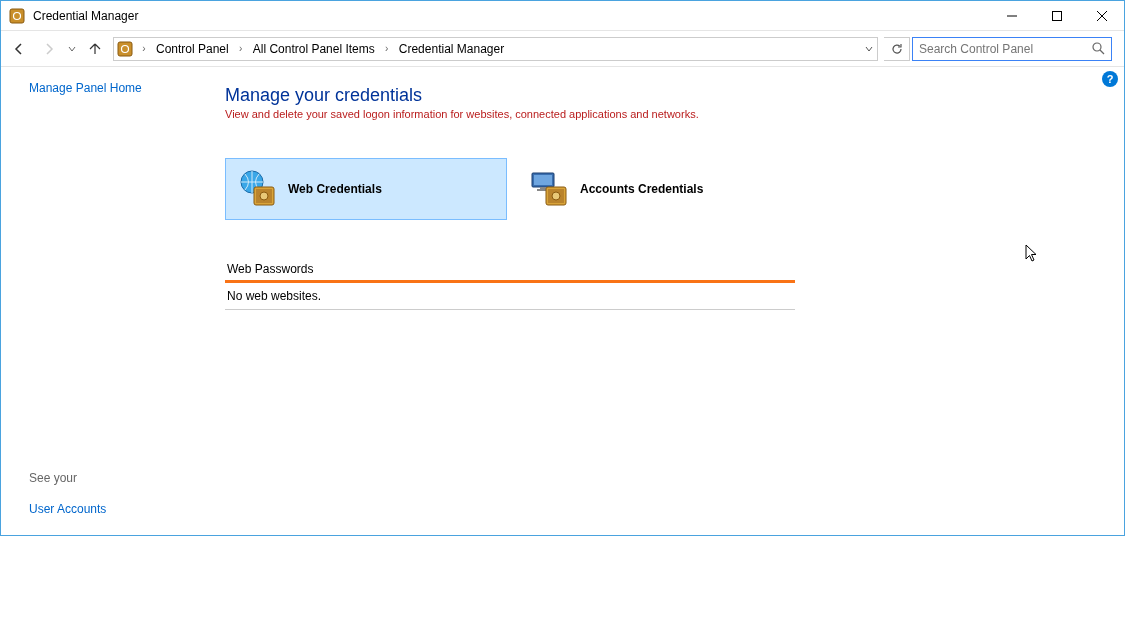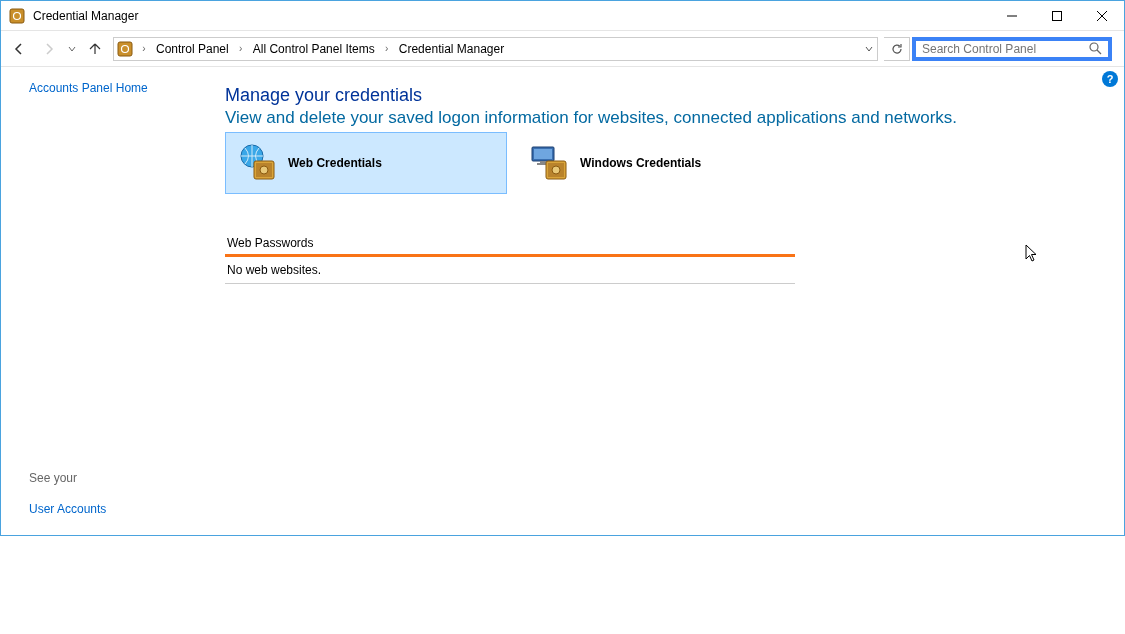--- a/index.html
+++ b/index.html
@@ -14,31 +14,31 @@
 .nav-arrow { width: 28px; height: 28px; display: flex; align-items: center; justify-content: center; color: #666; border-radius: 2px; }
 .nav-arrow.disabled { color: #ccc; }
 .dd-caret { width: 14px; display:flex; align-items:center; justify-content:center; color:#666; }
 .breadcrumb-box { flex: 1; height: 24px; border: 1px solid #ccc; display: flex; align-items: center; margin: 0 4px 0 2px; background: #fff; }
 .breadcrumb-icon { width: 22px; height: 22px; display:flex; align-items:center; justify-content:center; }
 .crumb { display: flex; align-items: center; height: 100%; }
 .crumb .sep { width: 16px; display:flex; justify-content:center; color:#666; font-size:10px; }
 .crumb .lbl { font-size: 12px; padding: 0 4px; color: #000; }
 .refresh-btn { width: 26px; height:24px; border:1px solid #ccc; border-left:none; display:flex; align-items:center; justify-content:center; color:#555; }
 .drop-arrow { width: 18px; height:24px; display:flex; align-items:center; justify-content:center; color:#555; margin-left:auto; border-left:1px solid transparent;}
-.searchbox { width: 200px; height: 24px; border: 4px solid #3b82f6; margin-right: 8px; display: flex; align-items: center; padding: 0 6px; }
+.searchbox { width: 200px; height: 24px; border: 1px solid #3b82f6; margin-right: 8px; display: flex; align-items: center; padding: 0 6px; }
 .searchbox input { border: none; outline: none; flex: 1; font-size: 12px; color: #555; }
 .searchbox .mag { color: #666; }
 .body { flex: 1; display: flex; position: relative; }
 .sidebar { width: 210px; padding: 14px 0 0 28px; display:flex; flex-direction:column; }
 .sidebar a { font-size: 12px; color: #0066cc; text-decoration: none; margin-bottom: 12px; }
 .sidebar .seealso-wrap { margin-top:auto; margin-bottom:18px; }
 .sidebar .seealso { font-size:12px; color:#666; margin-bottom:14px; display:block;}
 .main { flex: 1; padding: 18px 20px 0 14px; position: relative; }
 .main h1 { font-size: 18px; font-weight: 400; color: #003399; margin-bottom: 2px; }
-.main .desc { font-size: 17px; color: #0369a1; margin-bottom: 4px; }
+.main .desc { font-size: 11px; color: #b91c1c; margin-bottom: 38px; }
 .tiles { display: flex; gap: 10px; margin-bottom: 38px; }
 .tile { width: 282px; height: 62px; border: 1px solid transparent; display:flex; align-items:center; padding-left:8px; gap:6px; }
 .tile.selected { background: #cce8ff; border: 1px solid #7abdff; align-items: center; }
 .tile .tile-icon { width: 48px; height:48px; display:flex; align-items:center; justify-content:center; }
 .tile .tile-label { font-size:12px; font-weight:700; color:#000; }
 .section-head { font-size:12px; color:#000; border-bottom:3px solid #f97316; padding:4px 2px; width:570px; }
 .section-body { font-size:12px; color:#000; padding:6px 2px; border-bottom:1px solid #ccc; width:570px; }
 .help-icon { position: absolute; top: 4px; right: 6px; width:16px; height:16px; border-radius:50%; background:#0078d7; color:#fff; font-size:11px; font-weight:700; display:flex; align-items:center; justify-content:center; }
 .cursor { position:absolute; left:814px; top:177px; pointer-events:none; }
 svg { display:block; }
@@ -138,21 +138,21 @@
           </svg>
       </span>
     </div>
   </div>
 
   <div class="body">
 
     <div class="help-icon">?</div>
 
     <div class="sidebar">
-      <a href="#">Accounts Panel Home</a>
+      <a href="#">Manage Panel Home</a>
       <div class="seealso-wrap">
         <span class="seealso">See your</span>
         <a href="#">User Accounts</a>
       </div>
     </div>
 
     <div class="main">
       <h1>Manage your credentials</h1>
       <p class="desc">View and delete your saved logon information for websites, connected applications and networks.</p>
 
@@ -174,21 +174,21 @@
             <svg width="44" height="44" viewBox="0 0 44 44">
               <rect x="4" y="6" width="22" height="14" rx="1" fill="#3a6fb0" stroke="#1a3f70"></rect>
               <rect x="6" y="8" width="18" height="10" fill="#6fa6e0"></rect>
               <rect x="12" y="20" width="6" height="2" fill="#888"></rect>
                 <rect x="9" y="22" width="12" height="2" fill="#888"></rect>
               <rect x="18" y="20" width="20" height="18" rx="2" fill="#d9a43a" stroke="#8a5a10"></rect>
               <rect x="20" y="22" width="16" height="14" fill="#b9832c"></rect>
               <circle cx="28" cy="29" r="4" fill="#e8c877" stroke="#8a5a10"></circle>
             </svg>
           </span>
-          <span class="tile-label">Windows Credentials</span>
+          <span class="tile-label">Accounts Credentials</span>
         </div>
       </div>
 
       <div class="section-head">Web Passwords</div>
       <div class="section-body">No web websites.</div>
 
       <div class="cursor">
         <svg width="14" height="20" viewBox="0 0 14 20">
             <path d="M1 1 L1 15 L4.5 11.5 L7 17 L9 16 L6.5 10.5 L11 10.5 Z" fill="#fff" stroke="#000" stroke-width="1"></path>
           </svg>

